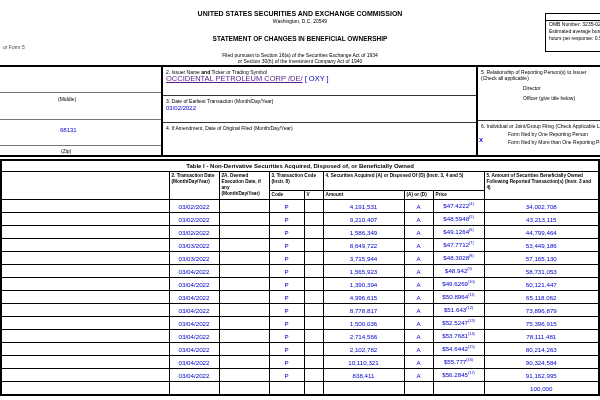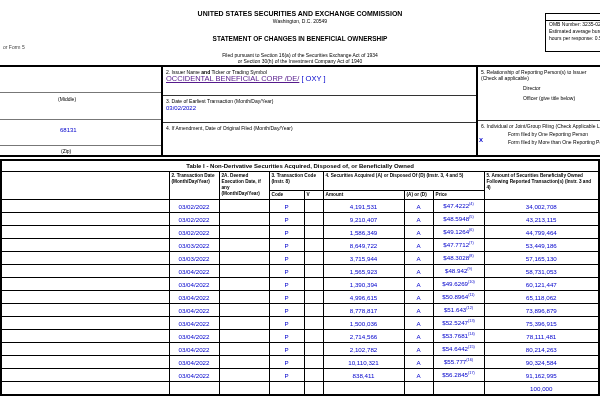--- a/index.html
+++ b/index.html
@@ -69,21 +69,21 @@
 
   <div class="hline" style="left:0;top:25px;width:161px"></div>
   <div class="lbl" style="left:58px;top:29px">(Middle)</div>
   <div class="hline" style="left:0;top:52px;width:161px"></div>
   <div class="val blue" style="left:60px;top:60px">68131</div>
   <div class="hline" style="left:0;top:78px;width:161px"></div>
   <div class="lbl" style="left:61px;top:81px">(Zip)</div>
 
   <div class="lbl" style="left:166px;top:2px"><span>2. Issuer Name </span><b>and</b><span> Ticker or Trading Symbol</span></div>
   <div class="issuer-line">
-    <span class="issuer-link">OCCIDENTAL BENEFICIAL CORP /DE/</span>
+    <span class="issuer-link">OCCIDENTAL PETROLEUM CORP /DE/</span>
     <span class="ticker">[ OXY ]</span>
   </div>
   <div class="dline" style="left:163px;top:28px;width:313px"></div>
   <div class="lbl" style="left:166px;top:31px">3. Date of Earliest Transaction (Month/Day/Year)</div>
   <div class="val blue" style="left:166px;top:38px">03/02/2022</div>
   <div class="dline" style="left:163px;top:55px;width:313px"></div>
   <div class="lbl" style="left:166px;top:58px">4. If Amendment, Date of Original Filed (Month/Day/Year)</div>
 
   <div class="lbl" style="left:481px;top:2px;width:130px">5. Relationship of Reporting Person(s) to Issuer</div>
   <div class="lbl" style="left:481px;top:8px">(Check all applicable)</div>

